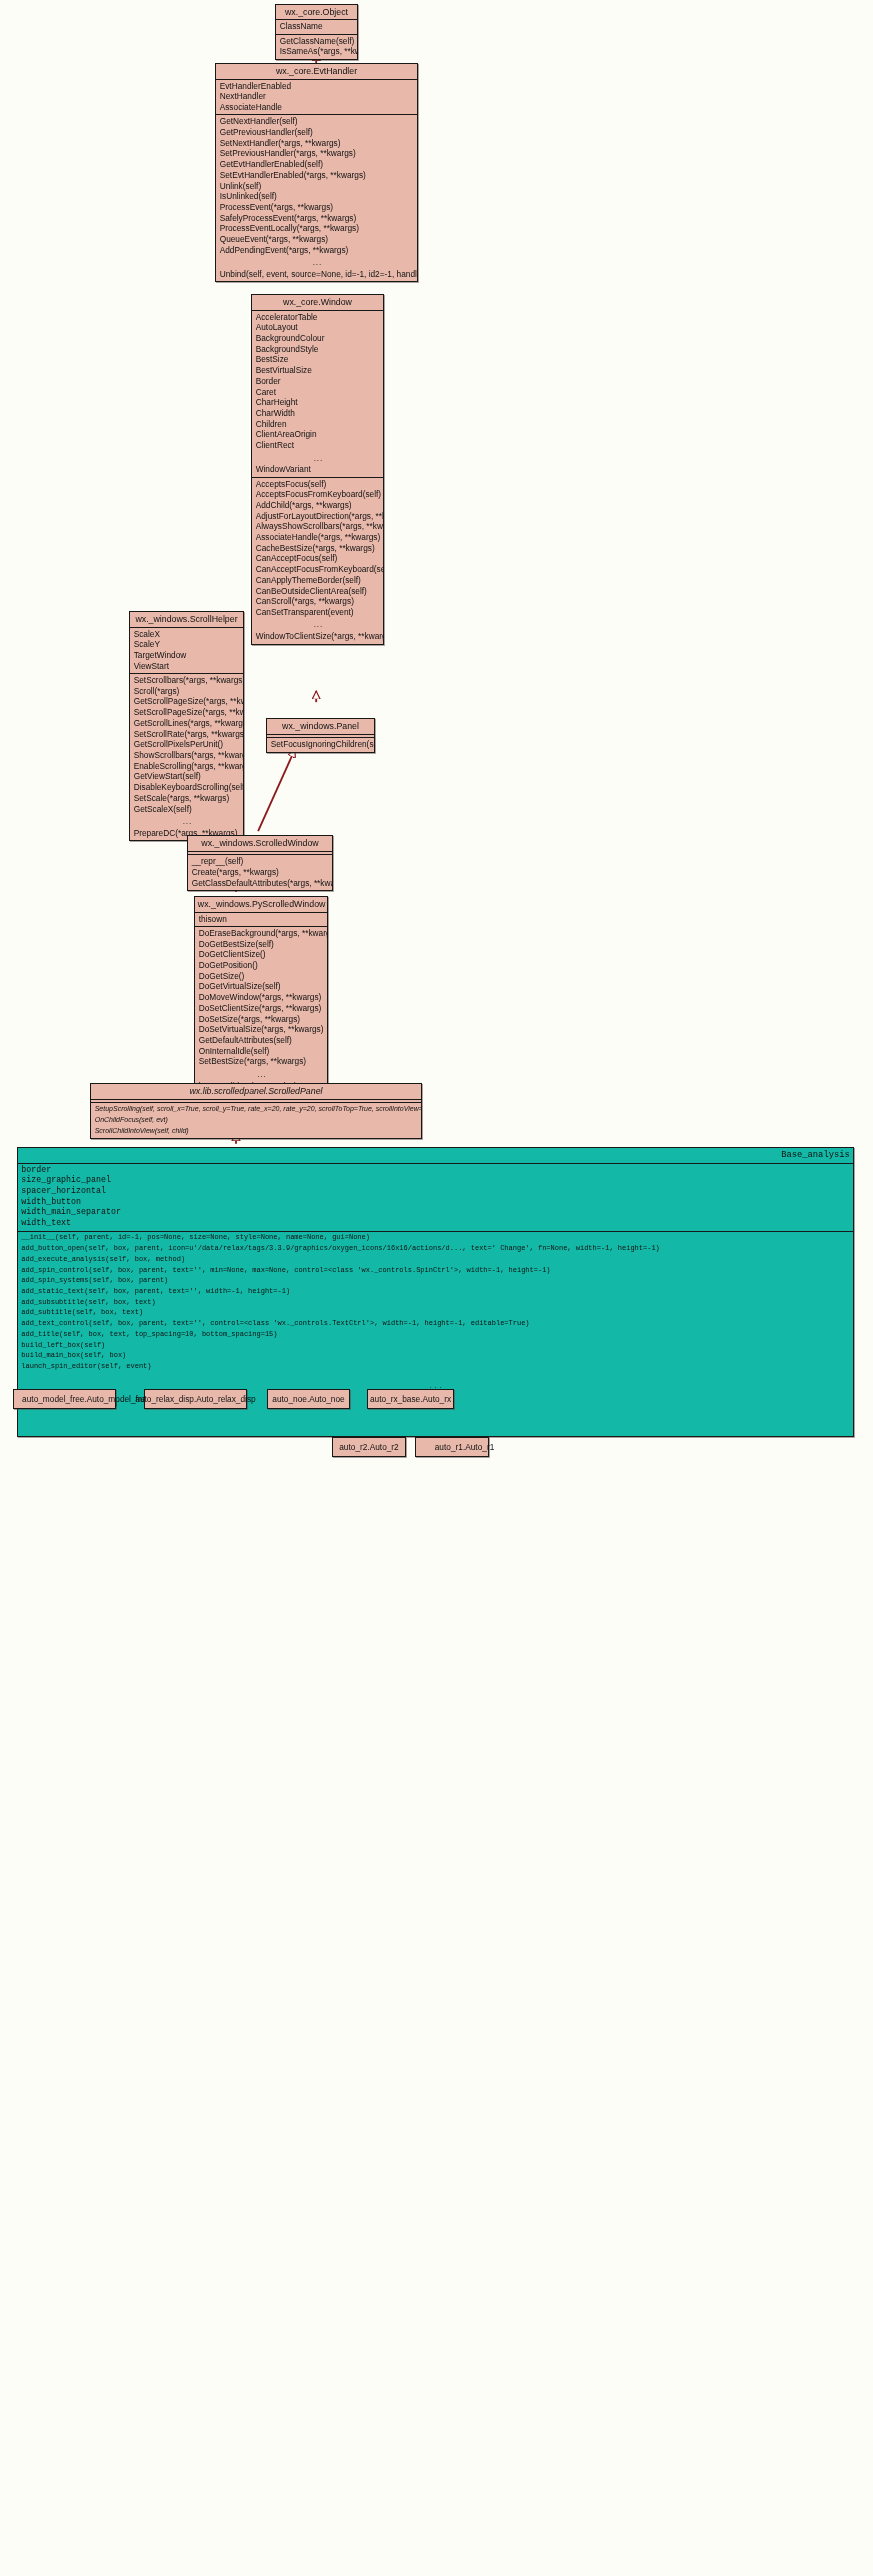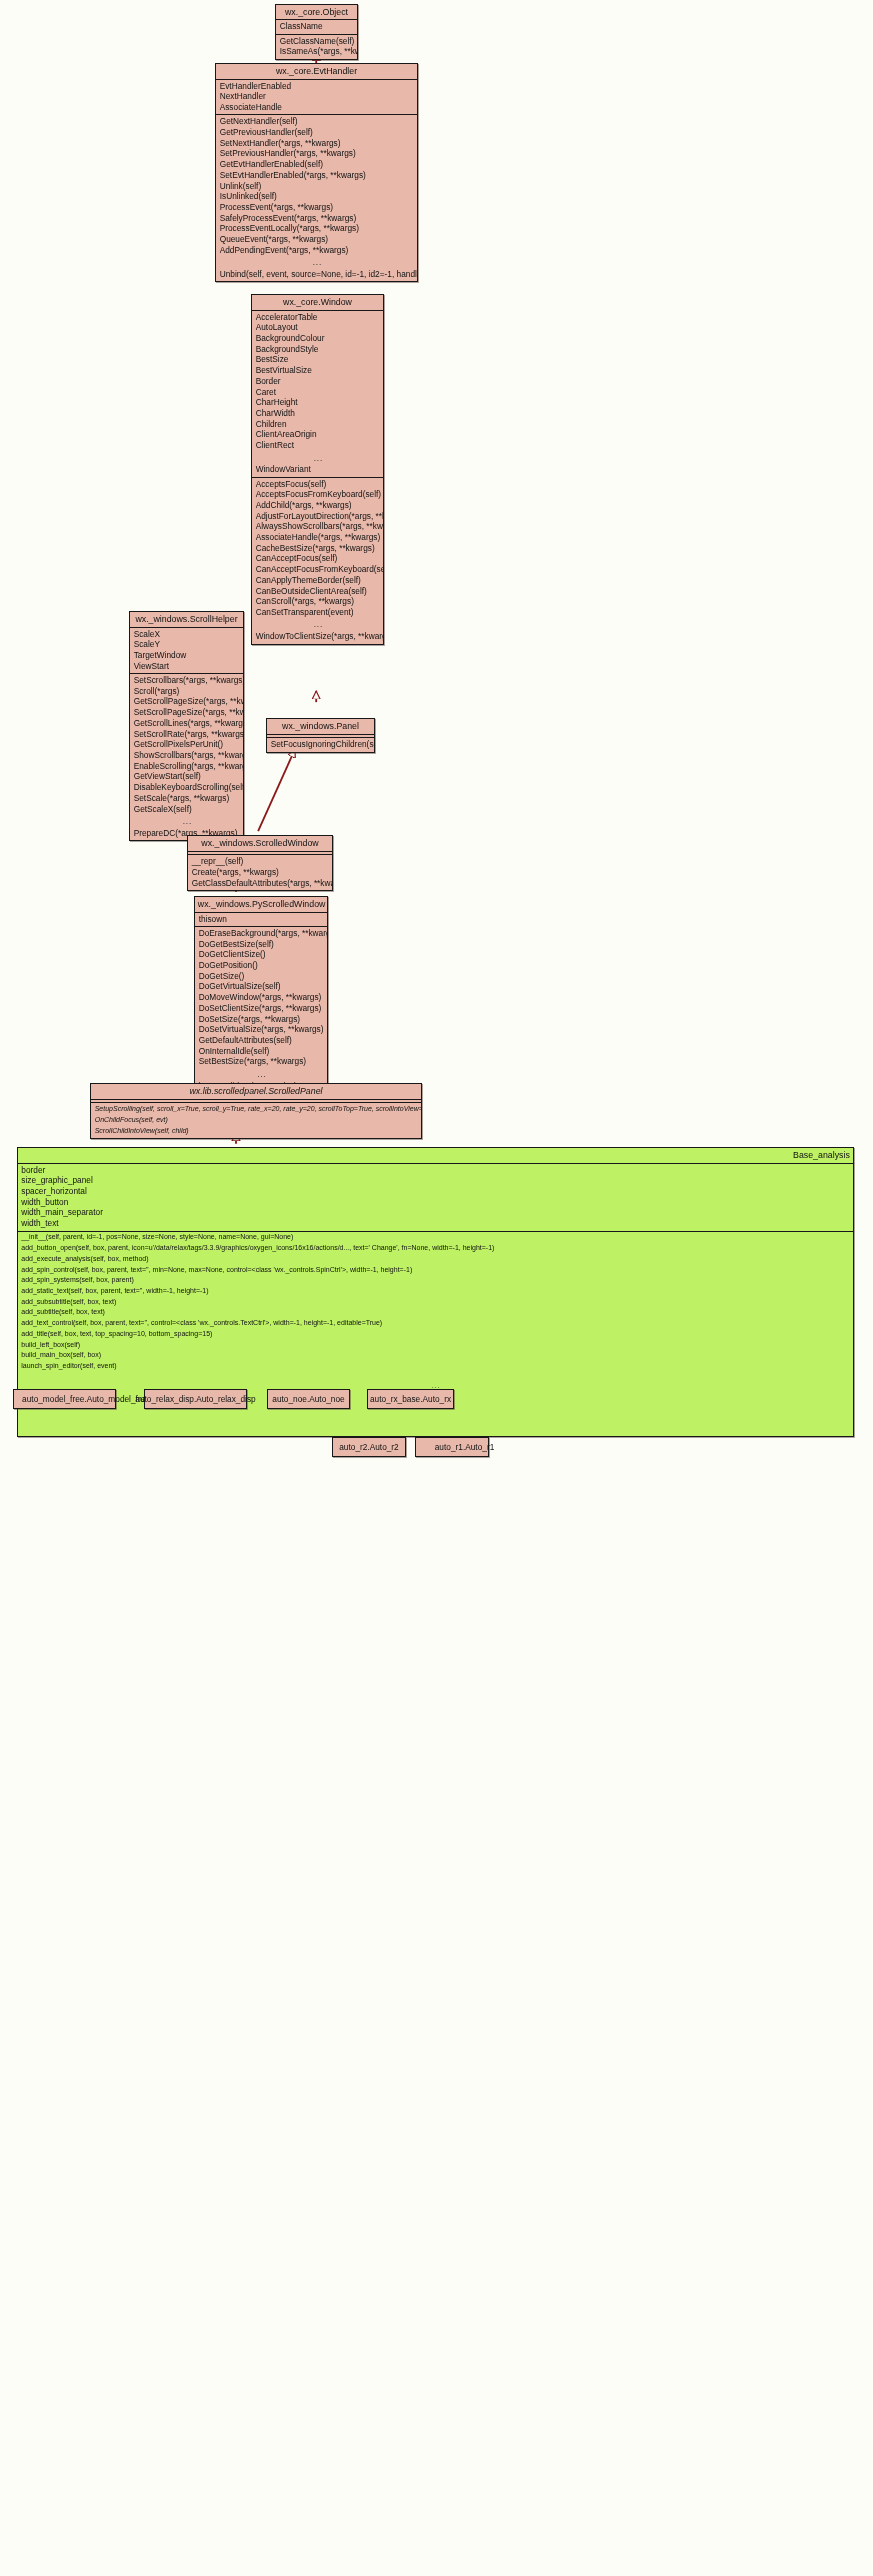--- a/index.html
+++ b/index.html
@@ -30,21 +30,22 @@
   }
   .umlbox {
     position: absolute;
     box-sizing: border-box;
     border: 0.9px solid #181818;
     background: #e8b9ab;
     box-shadow: 0.9px 0.9px 0 rgba(90,70,65,0.55);
     z-index: 2;
   }
   .umlbox.pinkish {
-    background: #bef264;
+    background: #14b8a6;
+    font-family: Liberation Mono, monospace;
   }
   .uml-title {
     text-align: center;
     font-size: 8.8px;
     line-height: 12px;
     padding: 0.9px 2.8px 1.8px 2.8px;
     border-bottom: 0.9px solid #181818;
     white-space: nowrap;
     overflow: hidden;
   }

